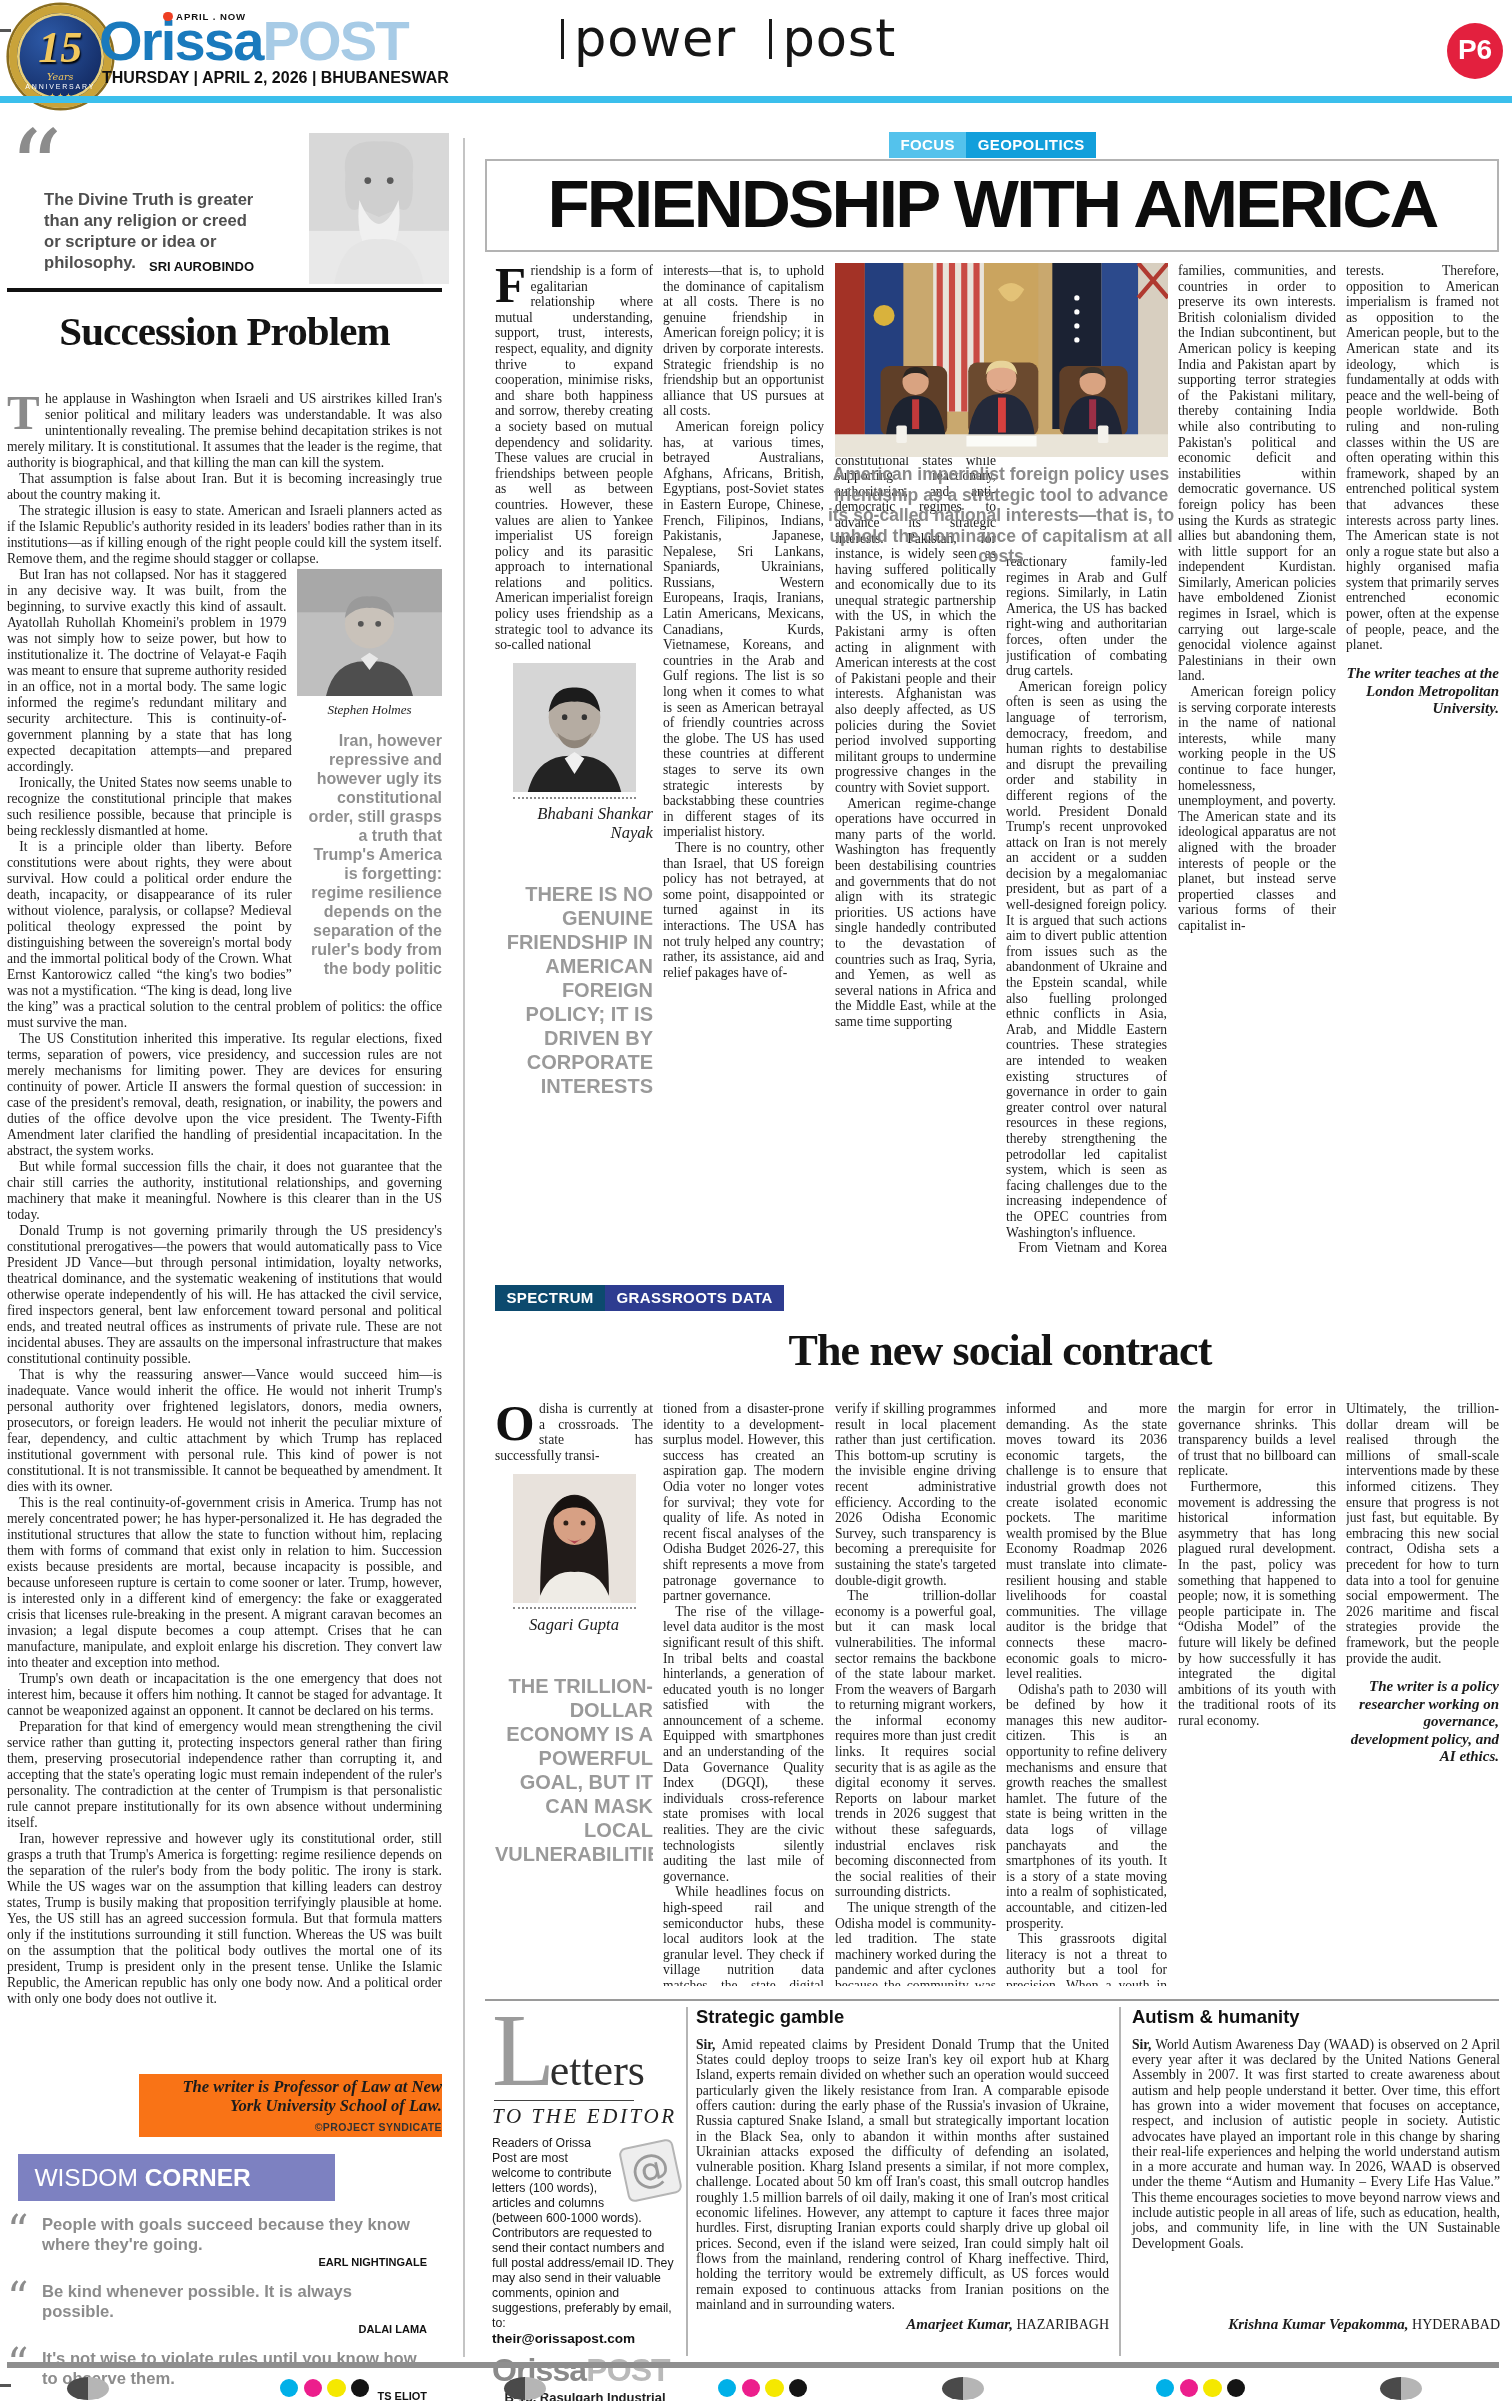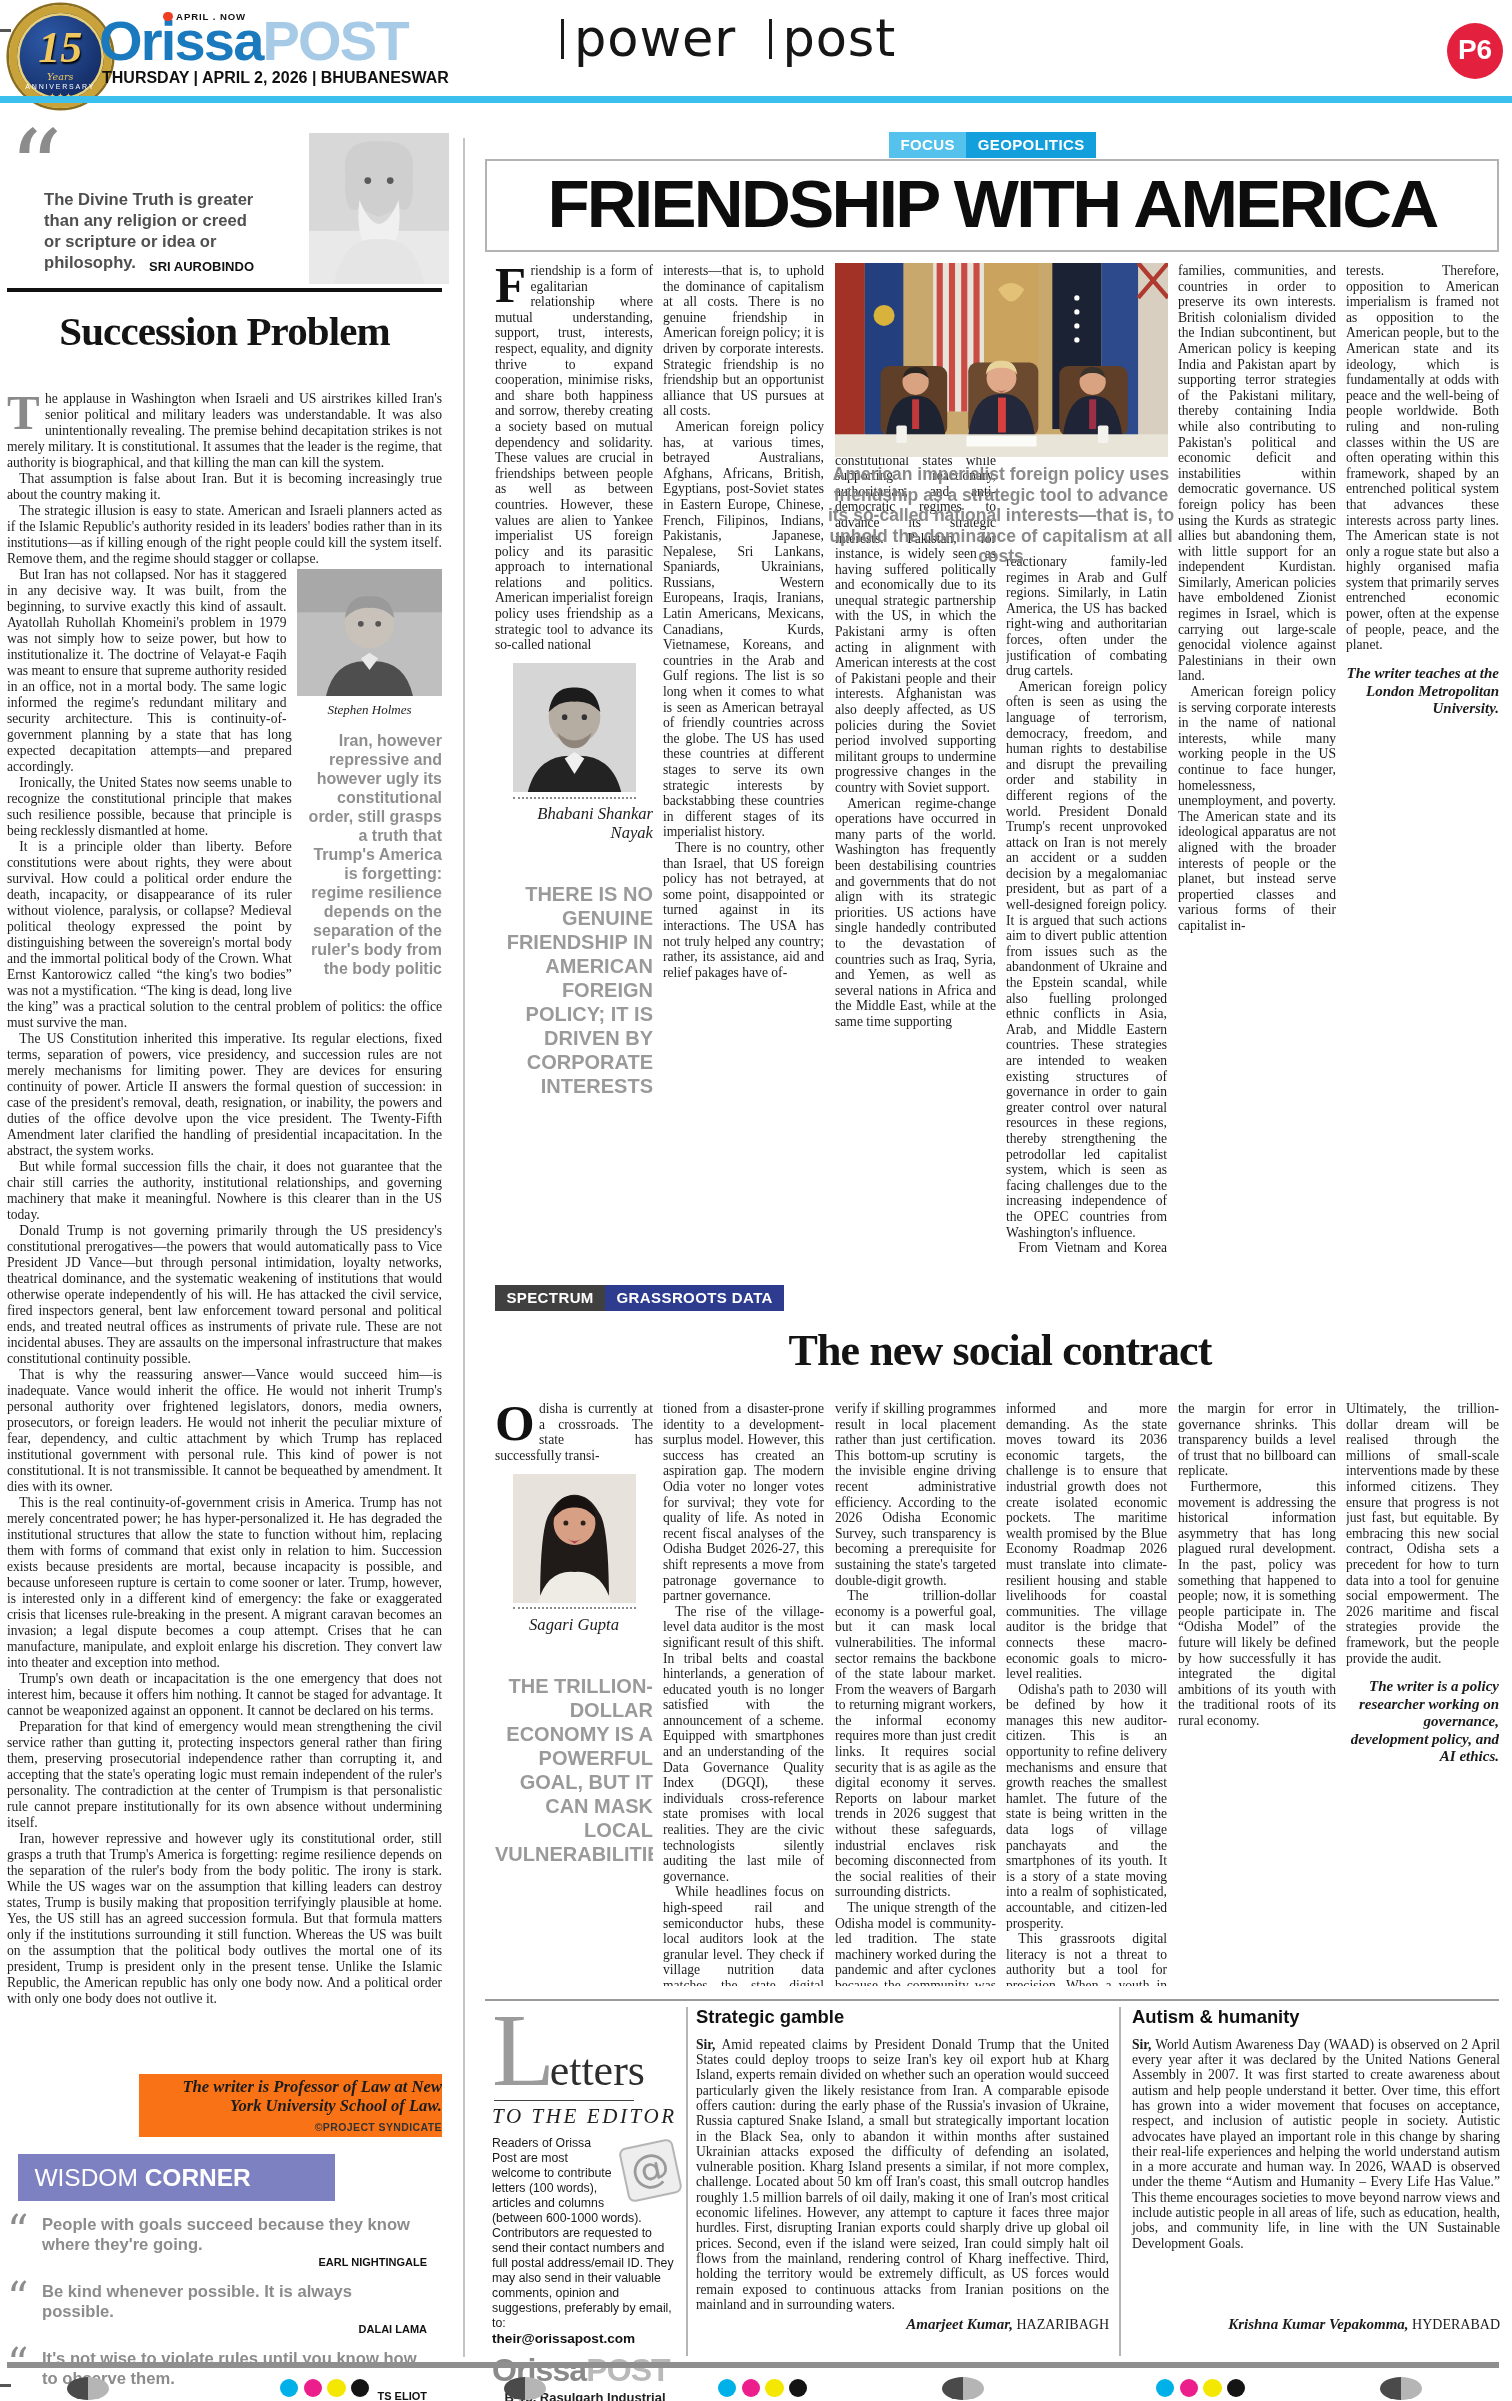--- a/index.html
+++ b/index.html
@@ -71,21 +71,21 @@
   .w-author{text-align:right;font-family:"Liberation Sans",sans-serif;font-weight:bold;font-size:11px;color:#111;margin-top:0.9px;}
 
   
   .v-divider{position:absolute;left:463px;top:138px;width:1.8px;height:2219px;background:#c4c4c4;}
   .tagline-tabs{position:absolute;display:flex;height:26px;font-family:"Liberation Sans",sans-serif;
     font-weight:bold;font-size:15px;line-height:26px;color:#fff;letter-spacing:0.4px;}
   .focus-tag{left:889px;top:132px;}
   .spectrum-tag{left:495px;top:1285px;}
   .tagline-tabs span{padding:0 11.4px;}
   .focus-tag .t1{background:#54c2ec;} .focus-tag .t2{background:#129fdb;}
-  .spectrum-tag .t1{background:#404040;} .spectrum-tag .t2{background:#2e3c90;}
+  .spectrum-tag .t1{background:#0c4a6e;} .spectrum-tag .t2{background:#2e3c90;}
   .headline-box{position:absolute;left:485px;top:159px;width:1014px;height:93px;border:2.6px solid #b3b3b3;
     box-sizing:border-box;background:#fff;text-align:center;}
   .headline-box h1{margin:0;font-family:"Liberation Sans",sans-serif;font-weight:bold;font-size:67px;
     line-height:86px;letter-spacing:-2.6px;color:#0d0d0d;transform:scaleX(1.03);transform-origin:center;}
   .col{position:absolute;overflow:hidden;font-size:13.6px;line-height:15.6px;text-align:justify;box-sizing:border-box;}
   .col p{margin:0;text-indent:12.3px;}
   .col p:first-child{text-indent:0;}
   .dropA p:first-child::first-letter{float:left;font-size:51px;line-height:40px;padding:1.8px 4.4px 0 0;color:#111;font-weight:bold;}
   .fA{left:495px;top:263px;width:158px;height:990px;}
   .fB{left:663px;top:263px;width:161px;height:990px;}

